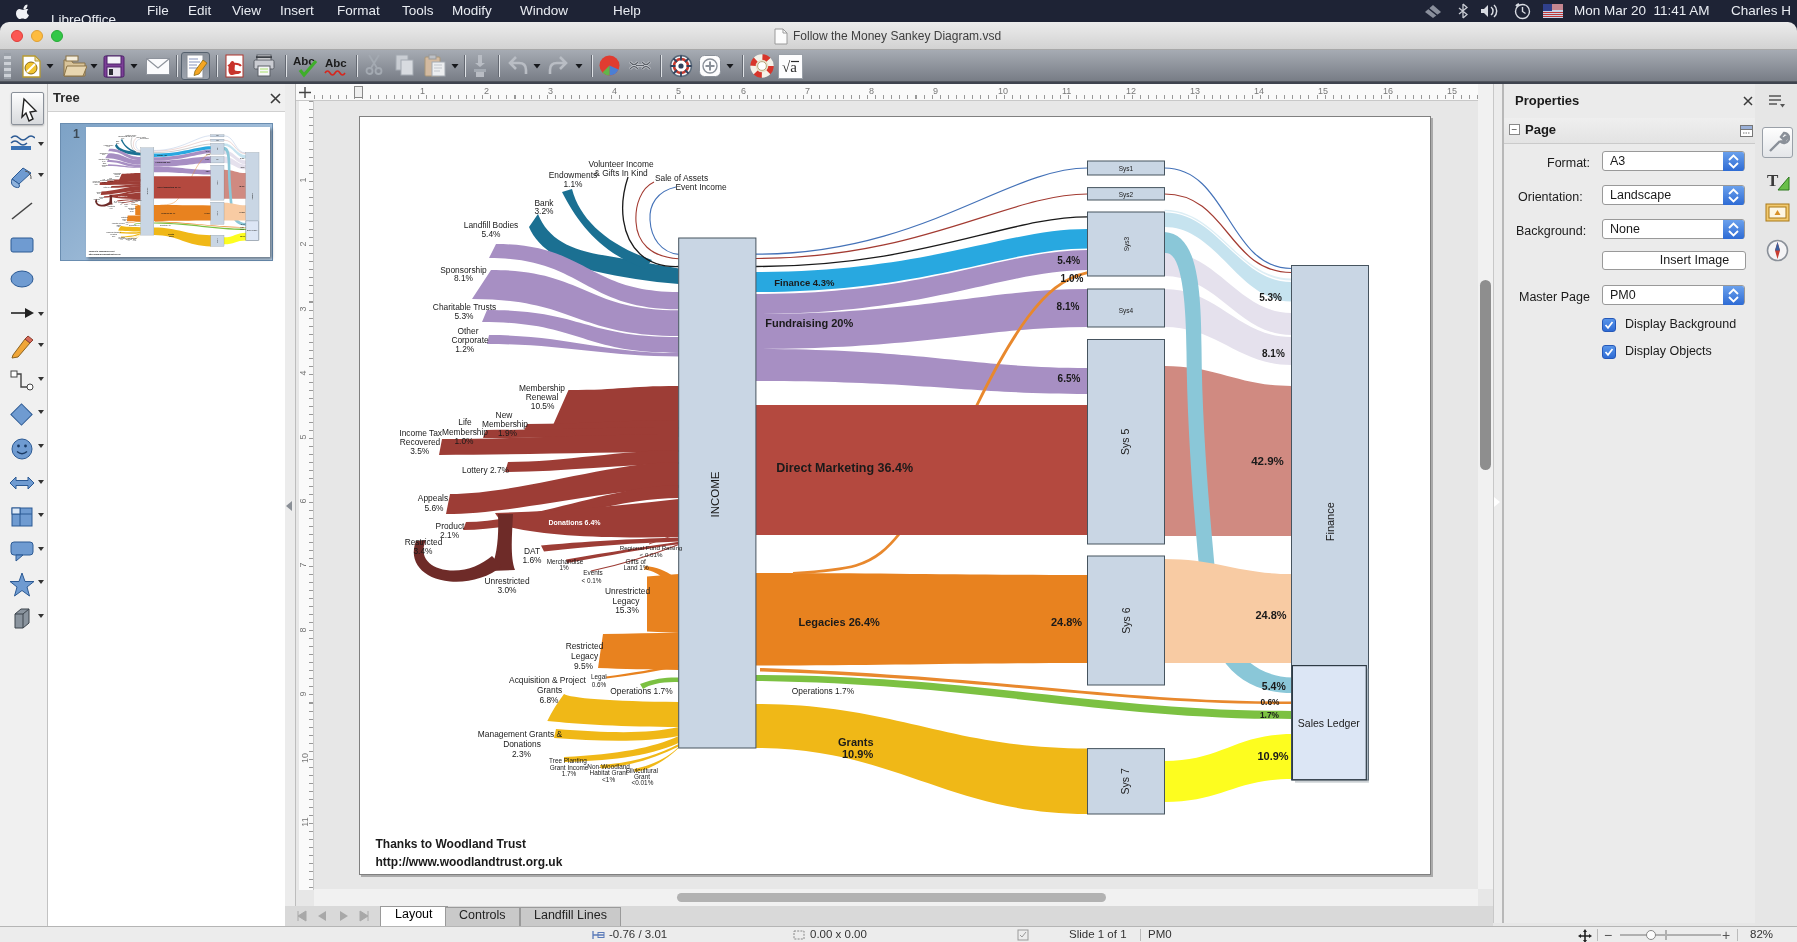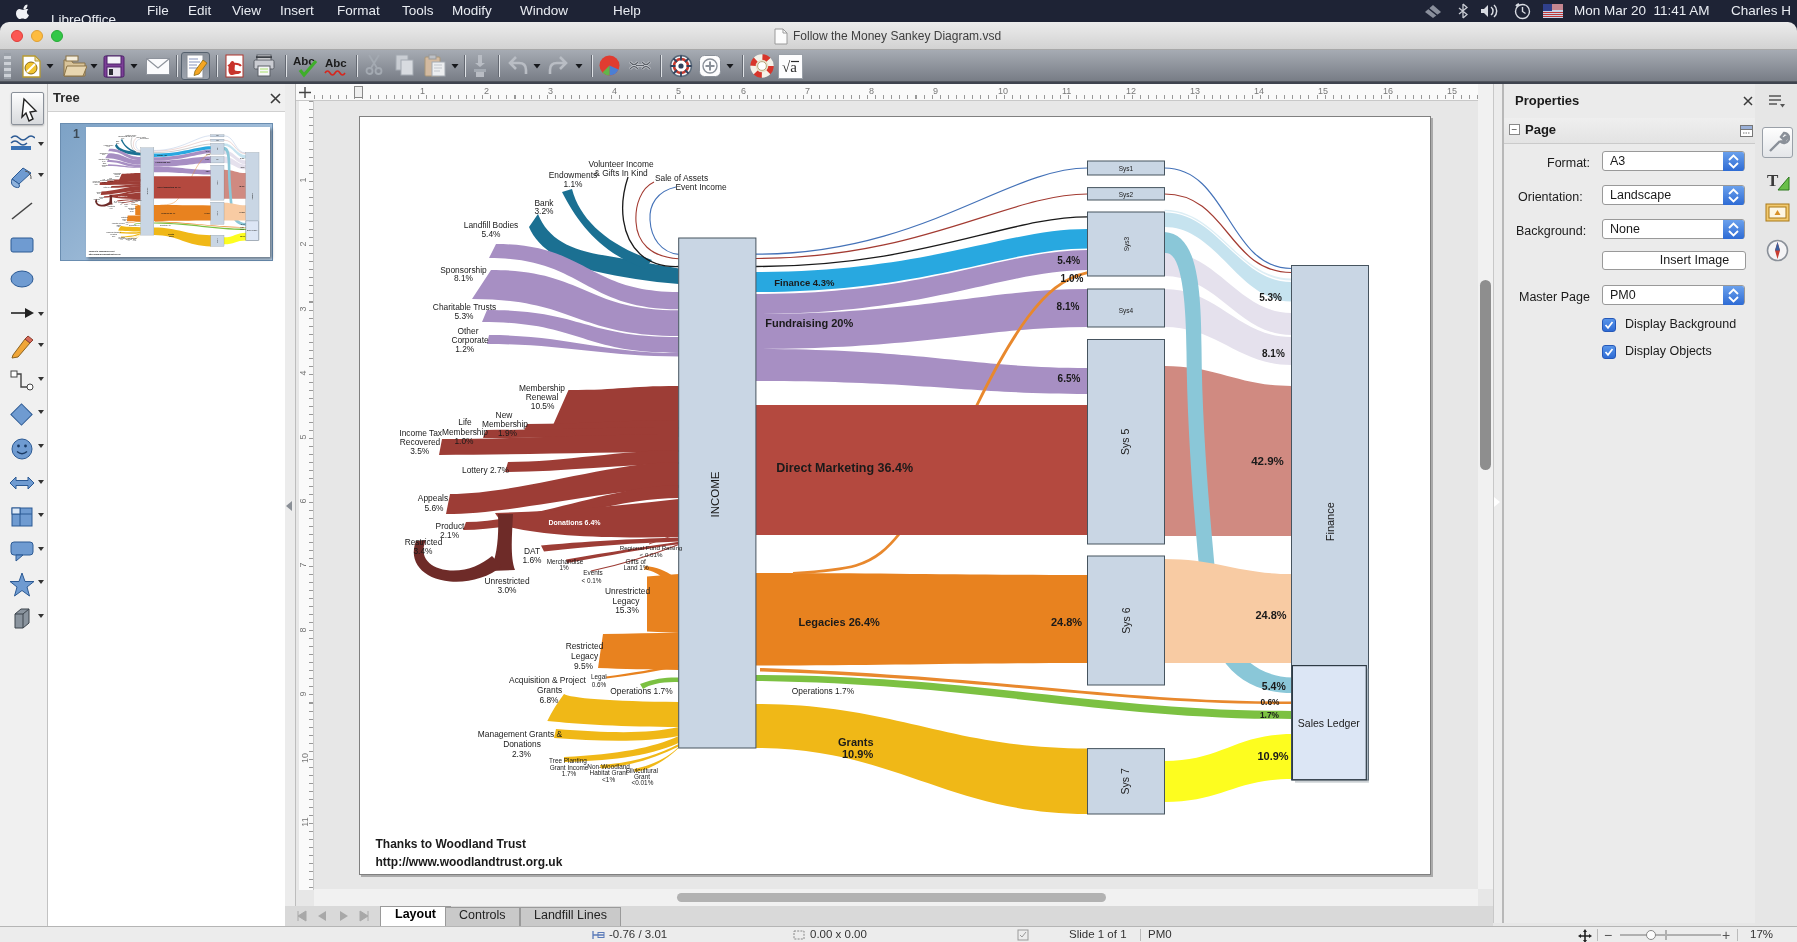--- a/index.html
+++ b/index.html
@@ -637,21 +637,21 @@
 
 <div class="abs" style="left:285px;top:906px;width:1208px;height:20px;background:#d9d9d9;font-size:12.5px;">
   <svg class="abs" style="left:11px;top:4px;" width="74" height="12" viewBox="0 0 74 12">
       <g fill="#a8a8a8">
         <path d="M2,1 v10 M2,6 l8,-5 v10 Z" stroke="#a8a8a8"></path>
         <path d="M22,6 l8,-5 v10 Z"></path>
         <path d="M44,1 l8,5 -8,5 Z"></path>
         <path d="M64,1 l8,5 -8,5 Z M72,1 v10" stroke="#a8a8a8"></path>
       </g>
     </svg>
-  <div class="abs" style="left:95px;top:0;height:20px;padding:0 14px;background:#fff;border:1px solid #9a9a9a;border-bottom:none;font-weight:bold;">Layout</div>
+  <div class="abs" style="left:95px;top:0;height:20px;padding:0 14px;background:#fff;border:1px solid #9a9a9a;border-bottom:none;font-weight:normal;">Layout</div>
   <div class="abs" style="left:160px;top:1px;height:19px;padding:0 13px;background:#c9c9c9;border:1px solid #9a9a9a;border-bottom:none;color:#222;">Controls</div>
   <div class="abs" style="left:235px;top:1px;height:19px;padding:0 13px;background:#c9c9c9;border:1px solid #9a9a9a;border-bottom:none;color:#222;">Landfill Lines</div>
 </div>
 
 <div class="abs" style="left:0;top:926px;width:1797px;height:16px;background:#ececec;border-top:1px solid #b5b5b5;font-size:11.5px;color:#333;">
   <svg class="abs" style="left:592px;top:3px;" width="13" height="10" viewBox="0 0 13 10">
       <path d="M1,1 v8 M1,5 h11" stroke="#5a7ab8" stroke-width="1.3"></path>
       <rect x="6" y="2.5" width="6" height="5" fill="none" stroke="#5a7ab8"></rect>
     </svg>
   <span class="abs" style="left:609px;top:1px;">-0.76 / 3.01</span>
@@ -670,13 +670,13 @@
       <path d="M7,0 L9,3 H5 Z M7,14 L5,11 h4 Z M0,7 L3,5 v4 Z M14,7 L11,5 v4 Z" fill="#222"></path>
       <path d="M7,2 v10 M2,7 h10" stroke="#222" stroke-width="1.6"></path>
     </svg>
   <div class="abs" style="left:1597px;top:2px;width:1px;height:12px;background:#bbb;"></div>
   <span class="abs" style="left:1604px;top:0px;font-size:14px;color:#555;">−</span>
   <div class="abs" style="left:1620px;top:7px;width:101px;height:2px;background:#b0b0b0;"></div>
   <div class="abs" style="left:1665px;top:3px;width:2px;height:10px;background:#b0b0b0;"></div>
   <div class="abs" style="left:1646px;top:3px;width:10px;height:10px;border-radius:50%;background:#fdfdfd;border:1px solid #888;"></div>
   <span class="abs" style="left:1722px;top:0px;font-size:14px;color:#555;">+</span>
   <div class="abs" style="left:1737px;top:2px;width:1px;height:12px;background:#bbb;"></div>
-  <span class="abs" style="left:1750px;top:1px;">17%</span>
+  <span class="abs" style="left:1750px;top:1px;">82%</span>
 </div>
 </body></html>

